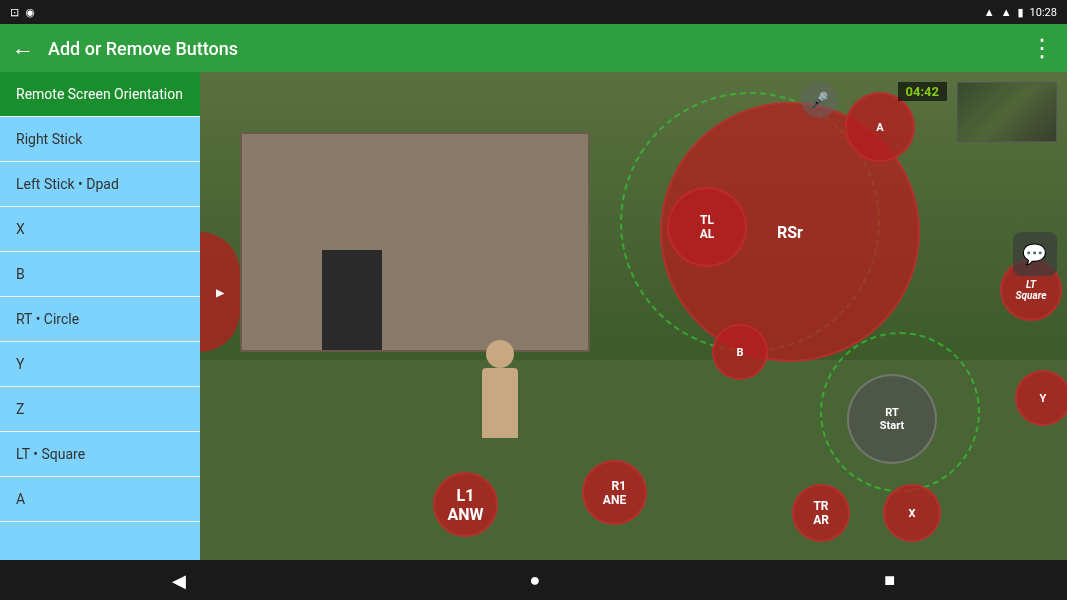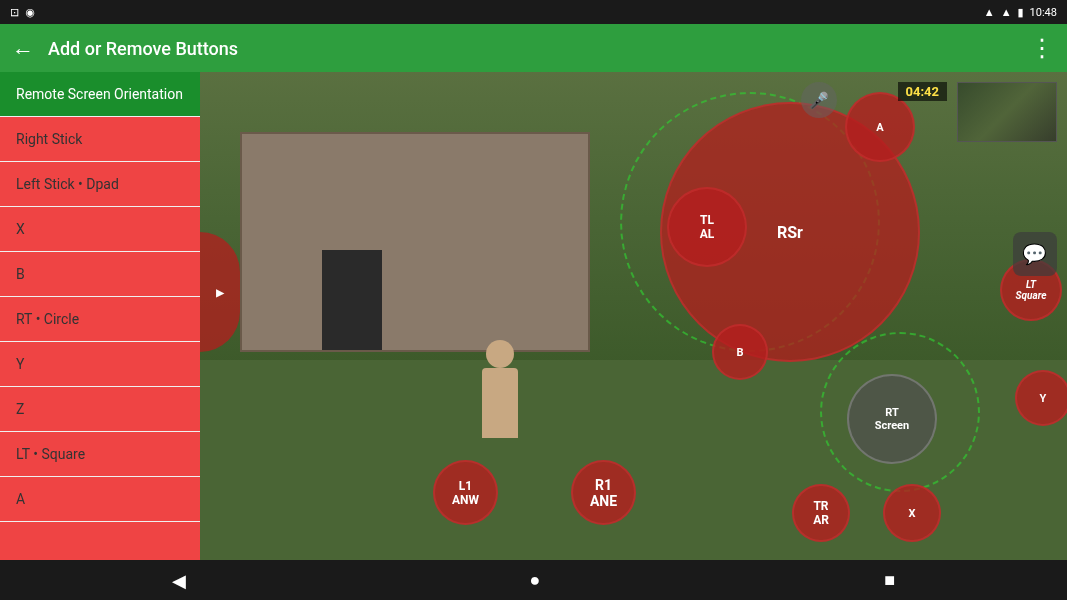--- a/index.html
+++ b/index.html
@@ -37,21 +37,21 @@
     
     .main {
       display: flex;
       width: 100%;
       height: calc(600px - 24px - 48px - 40px);
     }
 
     
     .sidebar {
       width: 200px;
-      background: #ef4444;
+      background: #7dd3fc;
       overflow-y: auto;
       flex-shrink: 0;
     }
     .sidebar-item {
       padding: 14px 16px;
       font-size: 14px;
       color: #333;
       cursor: pointer;
       border-bottom: 1px solid #f0f0f0;
     }
@@ -169,21 +169,21 @@
       width: 100px;
       height: 60px;
       background: rgba(0,0,0,0.5);
       border: 1px solid #555;
     }
     .hud-timer {
       position: absolute;
       top: 10px;
       right: 120px;
       background: rgba(0,0,0,0.6);
-      color: #fde047;
+      color: #84cc16;
       padding: 2px 8px;
       font-size: 13px;
       font-weight: bold;
     }
     .hud-mic {
       position: absolute;
       top: 10px;
       right: 230px;
       width: 36px;
       height: 36px;
@@ -248,21 +248,21 @@
 
 <div class="status-bar">
   <div class="status-bar-left">
     <span>⊡</span>
     <span>◉</span>
   </div>
   <div class="status-bar-right">
     <span>▲</span>
     <span>▲</span>
     <span>▮</span>
-    <span>10:48</span>
+    <span>10:28</span>
   </div>
 </div>
 
 <div class="toolbar">
   <span class="toolbar-back">←</span>
   <span class="toolbar-title">Add or Remove Buttons</span>
   <span class="toolbar-more">⋮</span>
 </div>
 
 <div class="main">
@@ -307,38 +307,38 @@
       <span style="white-space:pre-line;">TL
 AL</span>
     </div>
 
     <div class="game-btn btn-medium-red" style="left:512px;top:252px;width:56px;height:56px;">
       <span>B</span>
     </div>
 
     <div class="game-btn btn-gray" style="left:647px;top:302px;width:90px;height:90px;font-size:11px;">
       <span style="white-space:pre-line;">RT
-Screen</span>
+Start</span>
     </div>
 
     <div class="game-btn btn-medium-red" style="left:800px;top:187px;width:62px;height:62px;font-size:10px;font-style:italic;">
       <span style="white-space:pre-line;">LT
 Square</span>
     </div>
 
     <div class="game-btn btn-medium-red" style="left:815px;top:298px;width:56px;height:56px;">
       <span>Y</span>
     </div>
 
-    <div class="game-btn btn-medium-red" style="left:233px;top:388px;width:65px;height:65px;font-size:12px;">
+    <div class="game-btn btn-medium-red" style="left:233px;top:400px;width:65px;height:65px;font-size:16px;">
       <span style="white-space:pre-line;">L1
 ANW</span>
     </div>
 
-    <div class="game-btn btn-medium-red" style="left:371px;top:388px;width:65px;height:65px;font-size:14px;">
+    <div class="game-btn btn-medium-red" style="left:382px;top:388px;width:65px;height:65px;font-size:12px;text-align:right;">
       <span style="white-space:pre-line;">R1
 ANE</span>
     </div>
 
     <div class="game-btn btn-medium-red" style="left:592px;top:412px;width:58px;height:58px;font-size:12px;">
       <span style="white-space:pre-line;">TR
 AR</span>
     </div>
 
     <div class="game-btn btn-medium-red" style="left:683px;top:412px;width:58px;height:58px;">

